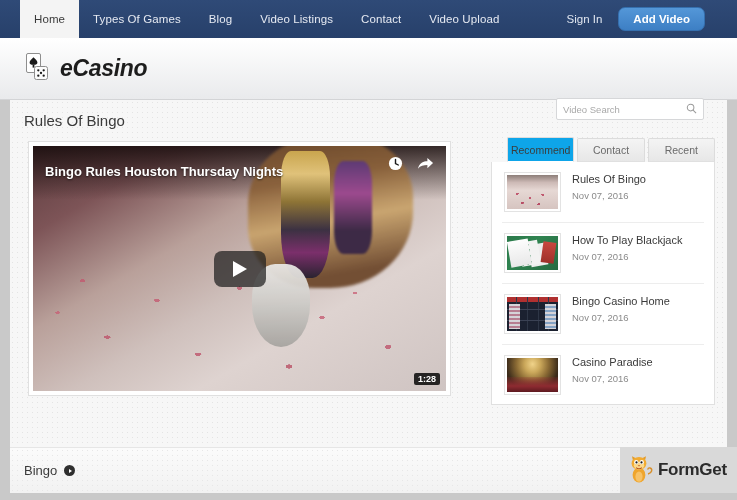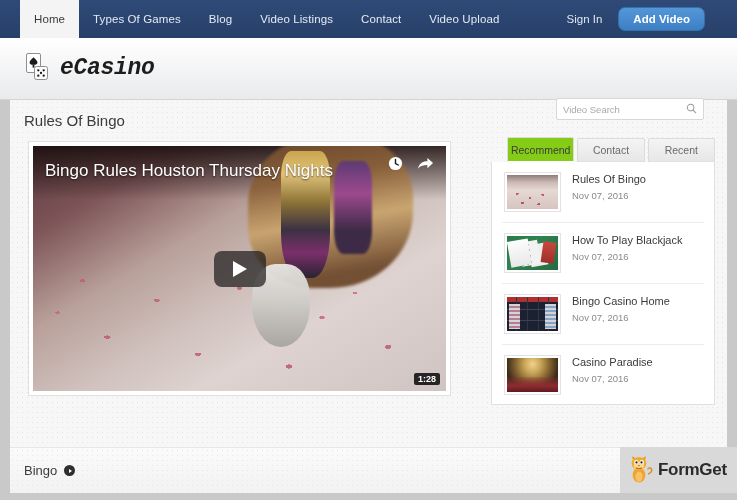--- a/index.html
+++ b/index.html
@@ -98,21 +98,21 @@
     position: absolute;
     left: 24px; top: 14px;
     display: flex;
     align-items: center;
     gap: 6px;
     z-index: 2;
     cursor: pointer;
   }
   .logo-mark { position: relative; width: 30px; height: 32px; }
   .logo-text {
-    font-family: Liberation Mono, monospace;
+    font-family: Liberation Sans, sans-serif;
     font-style: italic;
     font-weight: bold;
     font-size: 23px;
     color: #1d1d1d;
     letter-spacing: -0.3px;
   }
 
   .searchbox {
     position: absolute;
     right: 33px; top: 60px;
@@ -234,22 +234,22 @@
   .vid-topbar {
     position: absolute;
     left: 0; top: 0; right: 0;
     height: 34px;
     display: flex;
     align-items: center;
     padding: 0 12px;
   }
   .vid-title {
     color: #ffffff;
-    font-size: 17px;
-    font-weight: normal;
+    font-size: 13px;
+    font-weight: bold;
     text-shadow: 0 1px 2px rgba(0,0,0,.6);
     white-space: nowrap;
     margin-top: 16px;
   }
   .vid-actions {
     margin-left: auto;
     display: flex;
     align-items: center;
     gap: 14px;
   }
@@ -302,21 +302,21 @@
     background: linear-gradient(#f4f4f4, #e7e7e7);
     border: 1px solid #dcdcdc;
     border-bottom: 1px solid #e0e0e0;
     margin-right: 3px;
     border-radius: 2px 2px 0 0;
     cursor: pointer;
     white-space: nowrap;
   }
   .tab:last-child { margin-right: 0; }
   .tab.active {
-    background: #84cc16;
+    background: #0ea5e9;
     color: #3c3c3c;
     height: 25px;
     border-bottom-color: #ffffff;
     margin-left: 16px;
   }
   .tab-panel {
     background: #ffffff;
     border: 1px solid #e0e0e0;
     border-top: none;
     padding: 0 10px;

